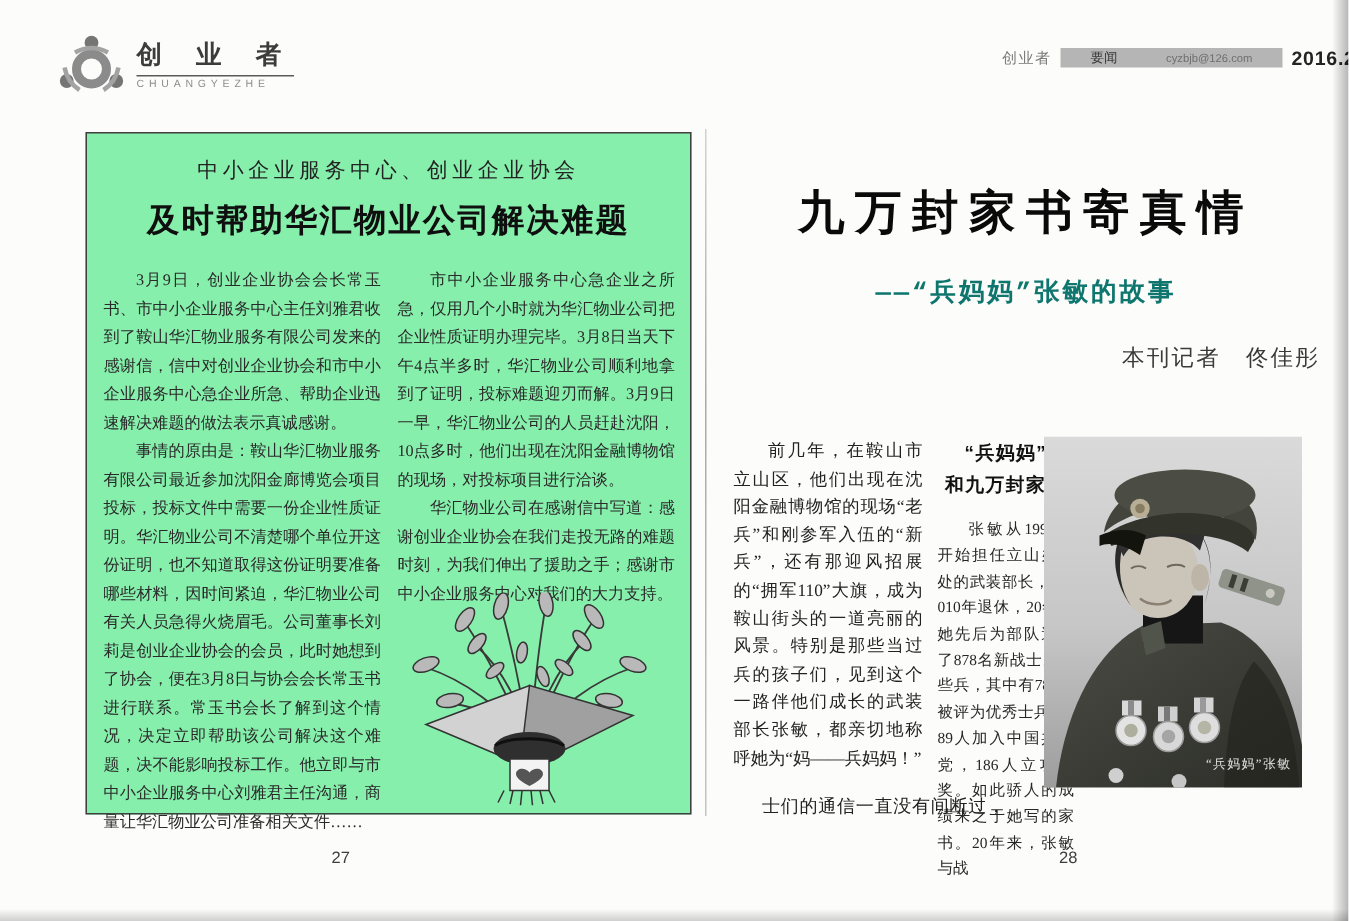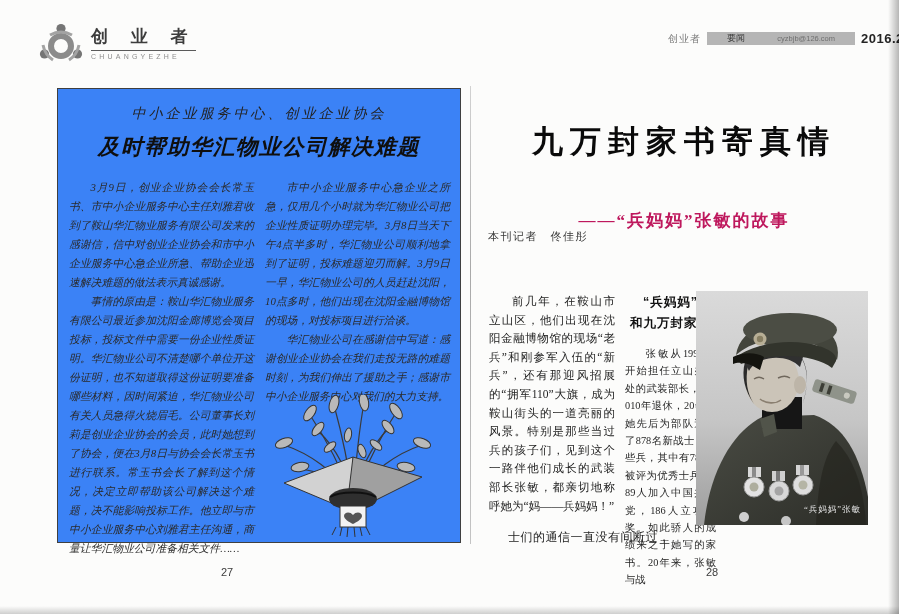--- a/index.html
+++ b/index.html
@@ -16,38 +16,38 @@
     letter-spacing:9px; color:#3c3c3c; border-bottom:1.5px solid #5a5a5a; padding:4px 0 2px 0; white-space:nowrap; }
   .logo-sub { font-family:"Liberation Sans",sans-serif; font-size:7px; letter-spacing:3.2px; color:#8d8d8d; margin-top:2px; }
   .hdr-right { position:absolute; left:668px; top:31px; display:flex; align-items:center; gap:6px; }
   .hdr-mag { font-size:10px; color:#7a7a7a; letter-spacing:1px; white-space:nowrap; }
   .hdr-bar { width:148px; height:13px; background:#b5b5b5; display:flex; align-items:center;
     justify-content:space-between; padding:0 20px; }
   .hdr-section { font-size:9px; color:#3a3a3a; line-height:13px; white-space:nowrap; }
   .hdr-contact { font-family:"Liberation Sans",sans-serif; font-size:7.5px; color:#6f6f6f; white-space:nowrap; }
   .hdr-issue { font-family:"Liberation Sans",sans-serif; font-size:13px; font-weight:bold; color:#242424; letter-spacing:0.5px; }
   
-  .lbox { position:absolute; left:57px; top:88px; width:404px; height:455px; border:1.3px solid #3f3f3f; background:#3b82f6;font-style:italic; }
+  .lbox { position:absolute; left:57px; top:88px; width:404px; height:455px; border:1.3px solid #3f3f3f; background:#86efac; }
   .kicker { margin-top:16px; text-align:center; font-size:14px; letter-spacing:3px; color:#232323; }
   .ltitle { margin-top:9px; text-align:center; font-size:21.5px; font-weight:bold; letter-spacing:1.5px; color:#0f0f0f; }
   .lcol { position:absolute; top:89px; width:185px; font-size:10.8px; line-height:19px; text-align:justify; color:#2a2a2a; }
   .lcol p { text-indent:2em; word-break:break-all; }
   .lcol1 { left:11px; }
   .lcol2 { left:207px; }
   .bouquet { position:absolute; left:212px; top:306px; width:166px; height:142px; }
   
   .fold { position:absolute; left:470px; top:86px; width:1px; height:458px;
     background:linear-gradient(to bottom,#d2d2d2,#a9a9a9 40%,#c4c4c4); }
   
   .rtitle { position:absolute; left:488px; top:121px; width:392px; text-align:center;
     font-size:31px; font-weight:bold; letter-spacing:7px; color:#0a0a0a; white-space:nowrap; }
-  .rsub { position:absolute; left:488px; top:209px; width:392px; text-align:center;
-    font-size:17px; font-weight:bold; letter-spacing:2px; color:#be185d; white-space:nowrap; }
-  .byline { position:absolute; left:488px; top:229px; width:392px; text-align:left;
-    font-size:11px; color:#3a3a3a; letter-spacing:1.5px; }
+  .rsub { position:absolute; left:488px; top:183px; width:392px; text-align:center;
+    font-size:17px; font-weight:bold; letter-spacing:2px; color:#0f766e; white-space:nowrap;font-family:Liberation Mono, monospace; }
+  .byline { position:absolute; left:488px; top:229px; width:392px; text-align:right;
+    font-size:15px; color:#3a3a3a; letter-spacing:1.5px; }
   .colA { position:absolute; left:489px; top:292px; width:126px; font-size:11.5px; line-height:18.6px;
     text-align:justify; color:#222; }
   .colA p { text-indent:2em; word-break:break-all; }
   .colB { position:absolute; left:625px; top:292px; width:91px; }
   .sb-t { text-align:center; font-weight:bold; font-size:12.5px; line-height:21px; color:#111;
     font-family:"Liberation Sans","DejaVu Sans",sans-serif; letter-spacing:1px; white-space:nowrap; }
   .sb-body { margin-top:11px; font-size:10.3px; line-height:17.4px; text-align:justify;
     text-indent:2em; word-break:break-all; color:#262626; }
   .photo { position:absolute; left:696px; top:291px; width:172px; height:234px; box-shadow:0 0 0 1px #9a9a9a inset; }
   .photo svg { display:block; }

